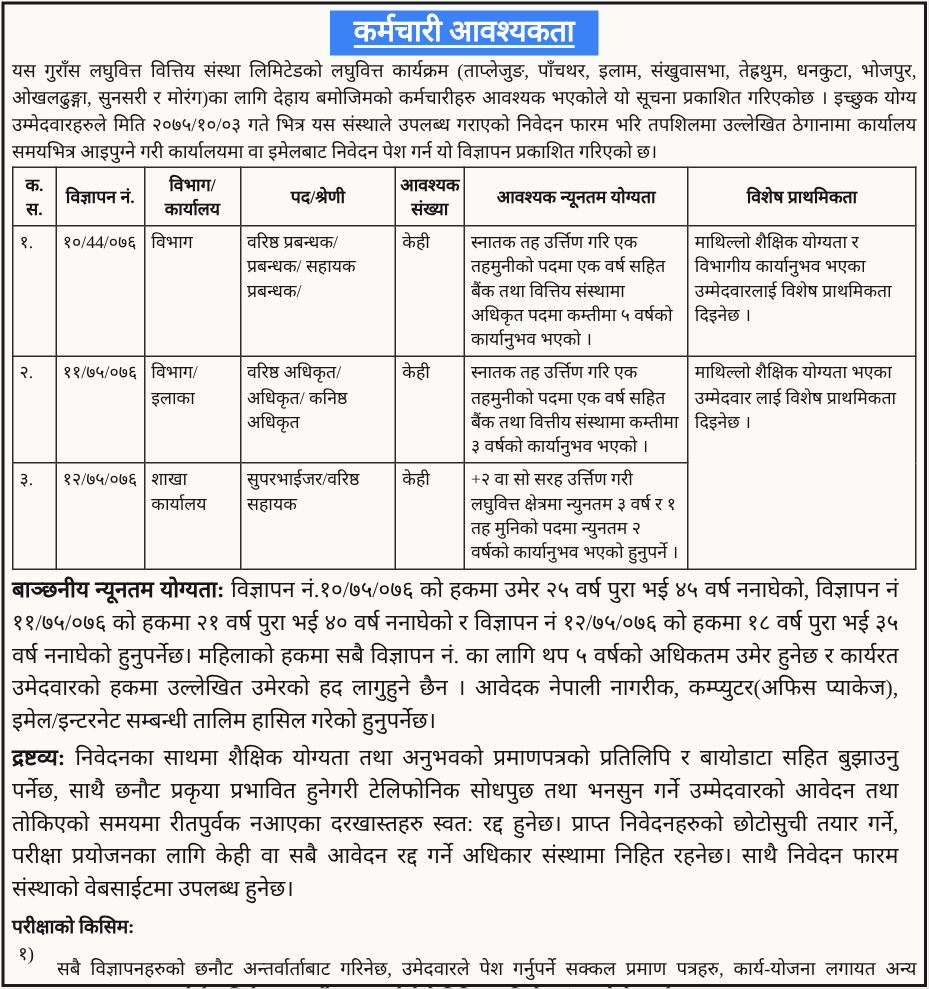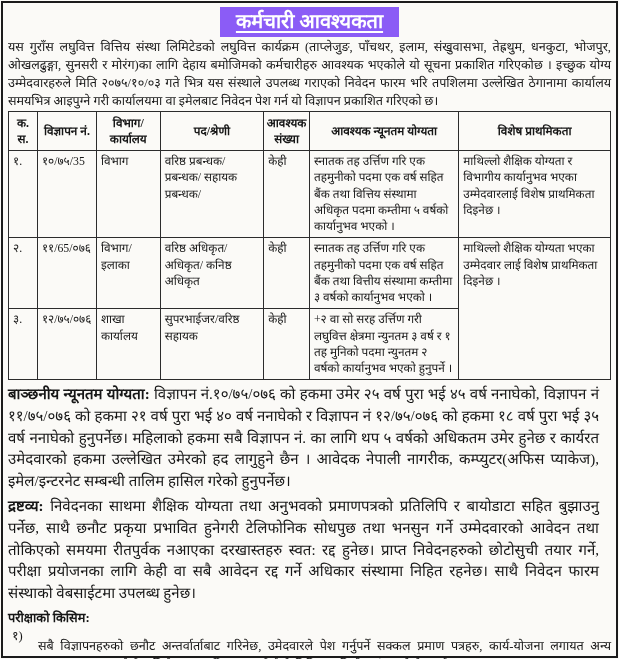--- a/index.html
+++ b/index.html
@@ -14,21 +14,21 @@
   }
   .frame {
     position: absolute; inset: 1px;
     border: 2px solid #1b1b1b;
     padding: 3px 5px 2px 5px;
     box-sizing: border-box;
   }
   .title-wrap { text-align: center; margin-top: 1px; }
   .title-box {
     display: inline-block;
-    background: #8b5cf6;
+    background: #3b82f6;
     color: #ffffff;
     font-weight: bold;
     font-size: 20px;
     line-height: 1.1;
     padding: 3px 16px 5px 16px;
     text-decoration: underline;
     text-underline-offset: 3px;
   }
   .subtitle {
     text-align: center;
@@ -124,30 +124,30 @@
           <th>विभाग/ कार्यालय</th>
           <th>पद/श्रेणी</th>
           <th>आवश्यक संख्या</th>
           <th>आवश्यक न्यूनतम योग्यता</th>
           <th>विशेष प्राथमिकता</th>
         </tr>
       </thead>
       <tbody>
         <tr>
           <td class="c-sn">१.</td>
-          <td>१०/७५/35</td>
+          <td>१०/44/०७६</td>
           <td>विभाग</td>
           <td>वरिष्ठ प्रबन्धक/ प्रबन्धक/ सहायक प्रबन्धक/</td>
           <td class="c-count">केही</td>
           <td>स्नातक तह उर्त्तिण गरि एक तहमुनीको पदमा एक वर्ष सहित बैंक तथा वित्तिय संस्थामा अधिकृत पदमा कम्तीमा ५ वर्षको कार्यानुभव भएको ।</td>
           <td>माथिल्लो शैक्षिक योग्यता र विभागीय कार्यानुभव भएका उम्मेदवारलाई विशेष प्राथमिकता दिइनेछ ।</td>
         </tr>
         <tr>
           <td class="c-sn">२.</td>
-          <td>११/65/०७६</td>
+          <td>११/७५/०७६</td>
           <td>विभाग/ इलाका</td>
           <td>वरिष्ठ अधिकृत/ अधिकृत/ कनिष्ठ अधिकृत</td>
           <td class="c-count">केही</td>
           <td>स्नातक तह उर्त्तिण गरि एक तहमुनीको पदमा एक वर्ष सहित बैंक तथा वित्तीय संस्थामा कम्तीमा ३ वर्षको कार्यानुभव भएको ।</td>
           <td class="c-merged" rowspan="2">माथिल्लो शैक्षिक योग्यता भएका उम्मेदवार लाई विशेष प्राथमिकता दिइनेछ ।</td>
         </tr>
         <tr>
           <td class="c-sn">३.</td>
           <td>१२/७५/०७६</td>
           <td>शाखा कार्यालय</td>

